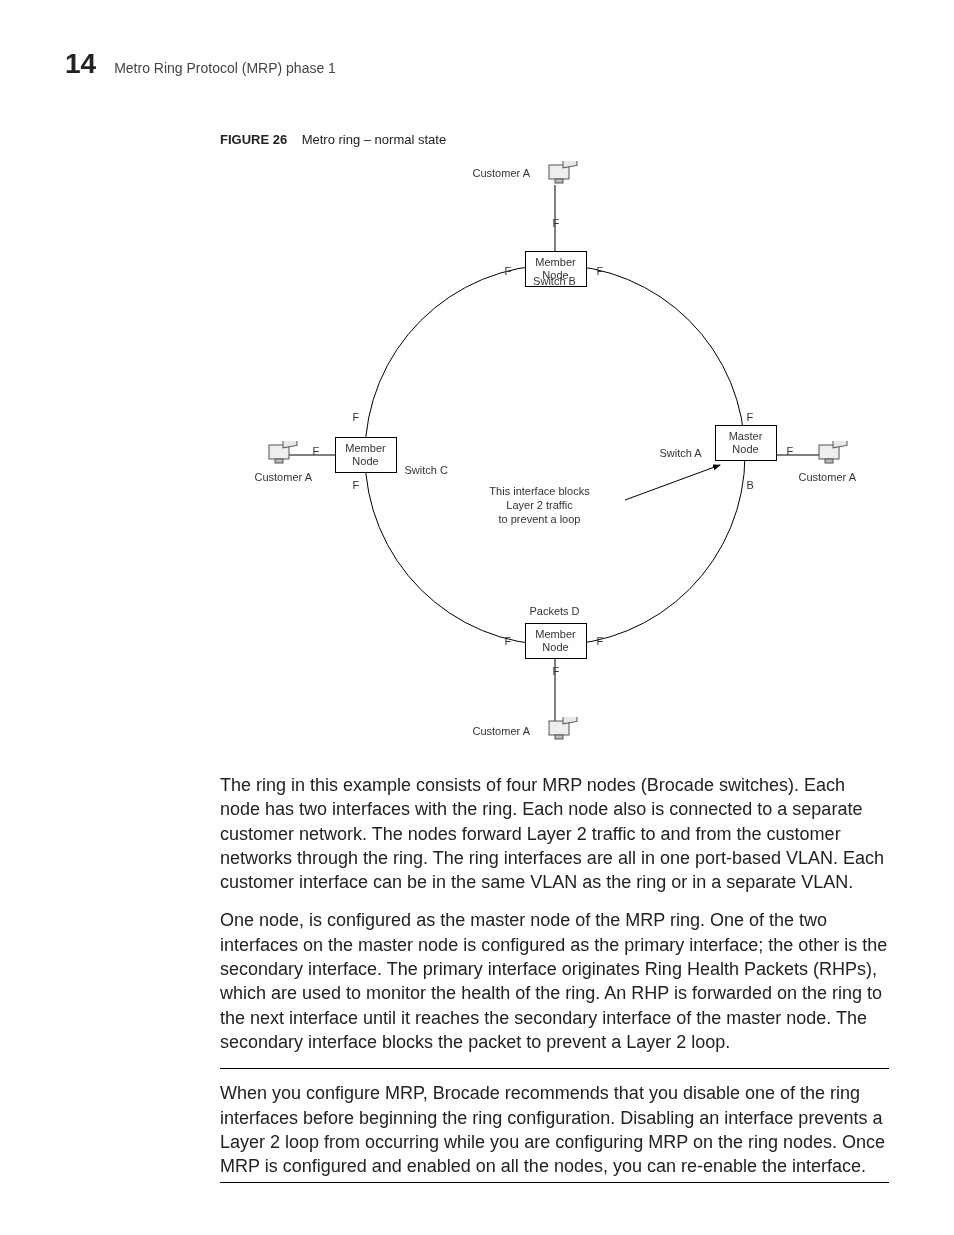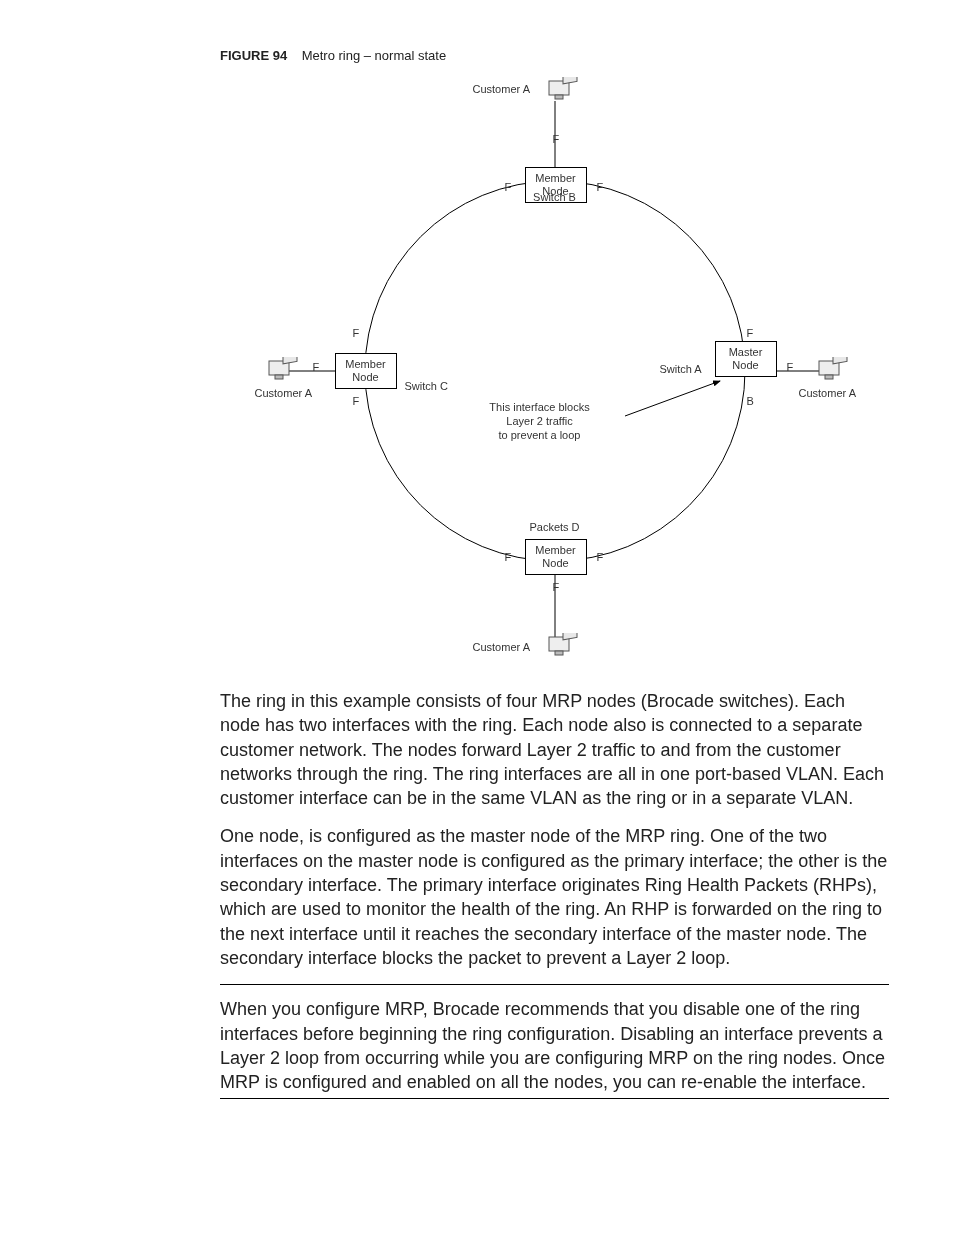--- a/index.html
+++ b/index.html
@@ -17,24 +17,28 @@
   .center{transform:translateX(-50%)}
   .pc{position:absolute}
   .para{font-size:18px;line-height:1.35;margin:12px 0 14px 0;color:#222}
   .rule{border:none;border-top:1px solid #000;margin:14px 0 4px 0}
   .notehead{font-weight:bold;font-size:13px;margin:2px 0 2px 0}
 </style>
 </head>
 <body>
 
 <div class="page">
+  <div class="hdr">
+    <span class="chapno">14</span>
+    <span class="chaptitle">Metro Ring Protocol (MRP) phase 1</span>
+  </div>
 
   <div class="content">
     <div class="figcap">
-      <b>FIGURE 94</b>
+      <b>FIGURE 26</b>
       &nbsp;&nbsp;&nbsp;<span>Metro ring – normal state</span>
     </div>
 
     <div class="diagram">
       <svg width="640" height="600" viewBox="0 0 640 600">
         <defs>
           <marker id="arr" markerWidth="8" markerHeight="8" refX="7" refY="3" orient="auto">
             <path d="M0,0 L8,3 L0,6 Z" fill="#000"></path>
           </marker>
         </defs>

